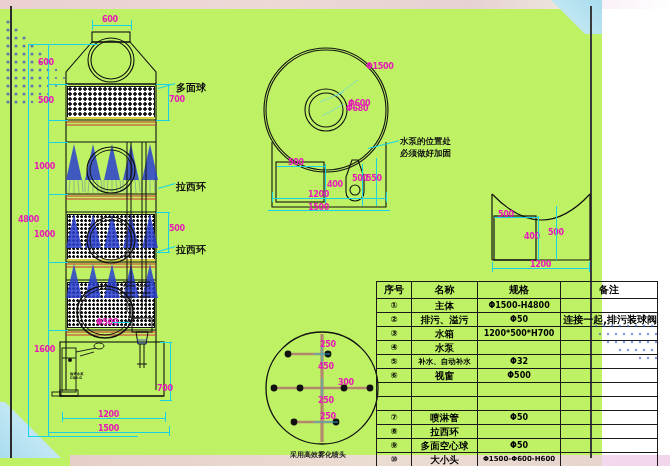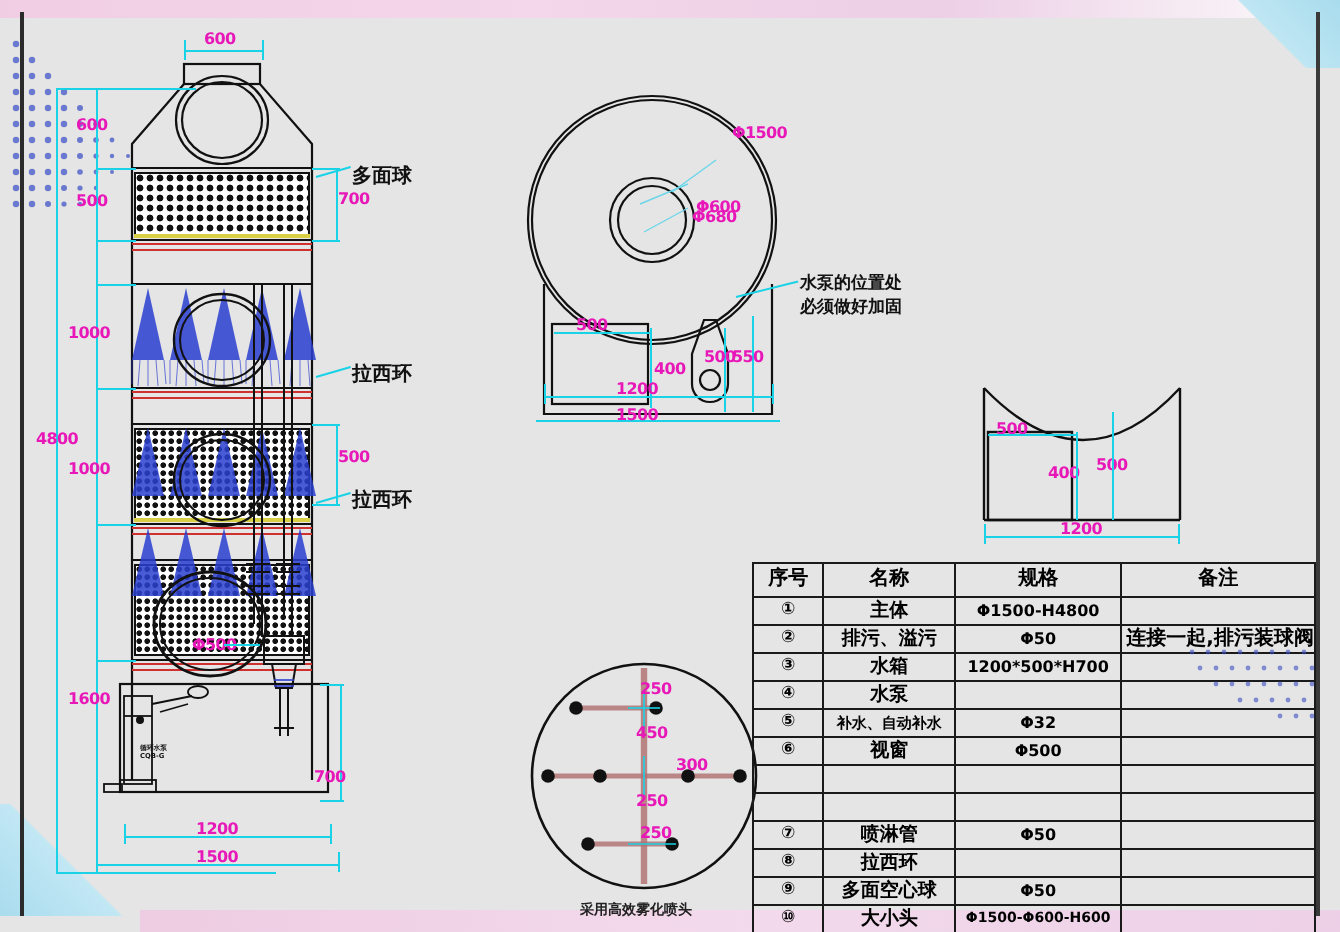--- a/index.html
+++ b/index.html
@@ -1,18 +1,18 @@
 <!DOCTYPE html>
 <html><head>
 <meta charset="utf-8">
 <style>
   html,body{margin:0;padding:0;background:#fff;}
   body{width:670px;height:466px;overflow:hidden;position:relative;
        font-family:"DejaVu Sans","Liberation Sans",sans-serif;}
-  #sheet{position:absolute;left:0;top:0;width:670px;height:466px;background:#e5e5e5;}
+  #sheet{position:absolute;left:0;top:0;width:602px;height:466px;background:#bef264;}
 
   
   .corner-pink-top{position:absolute;left:0;top:0;width:670px;height:9px;
         background:linear-gradient(90deg,#f3c9e4,#f6d4ea 40%,#eecbe6 70%,#ffffff 100%);opacity:.85;}
   .corner-pink-bot{position:absolute;left:70px;bottom:0;width:600px;height:11px;
         background:linear-gradient(90deg,#f0c6e2,#f7d7ee 50%,#efcbe7);opacity:.8;}
   .corner-cyan-tr{position:absolute;right:0;top:0;width:78px;height:34px;
         background:linear-gradient(225deg,#a8dced 0%,#bfe6f3 45%,rgba(255,255,255,0) 46%);}
   .corner-cyan-bl{position:absolute;left:0;bottom:8px;width:70px;height:56px;
         background:linear-gradient(45deg,#a9dcee 0%,#c2e7f4 48%,rgba(255,255,255,0) 49%);}

